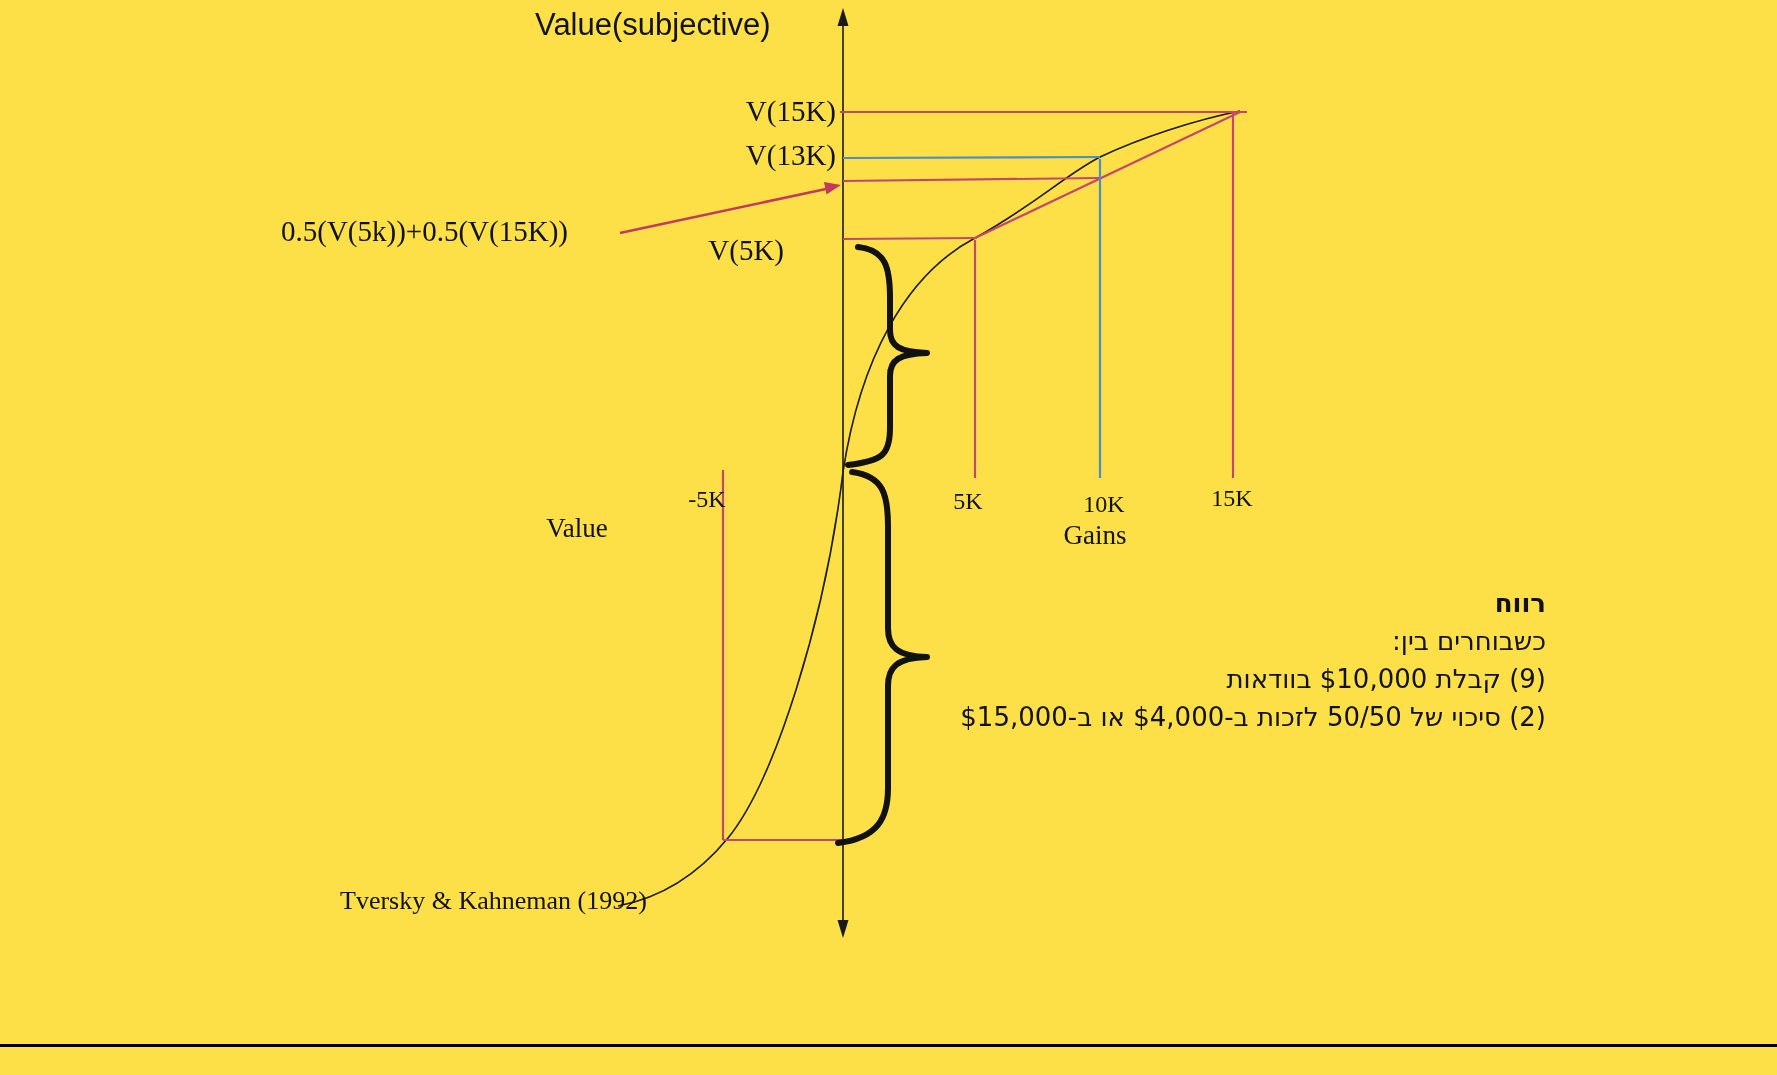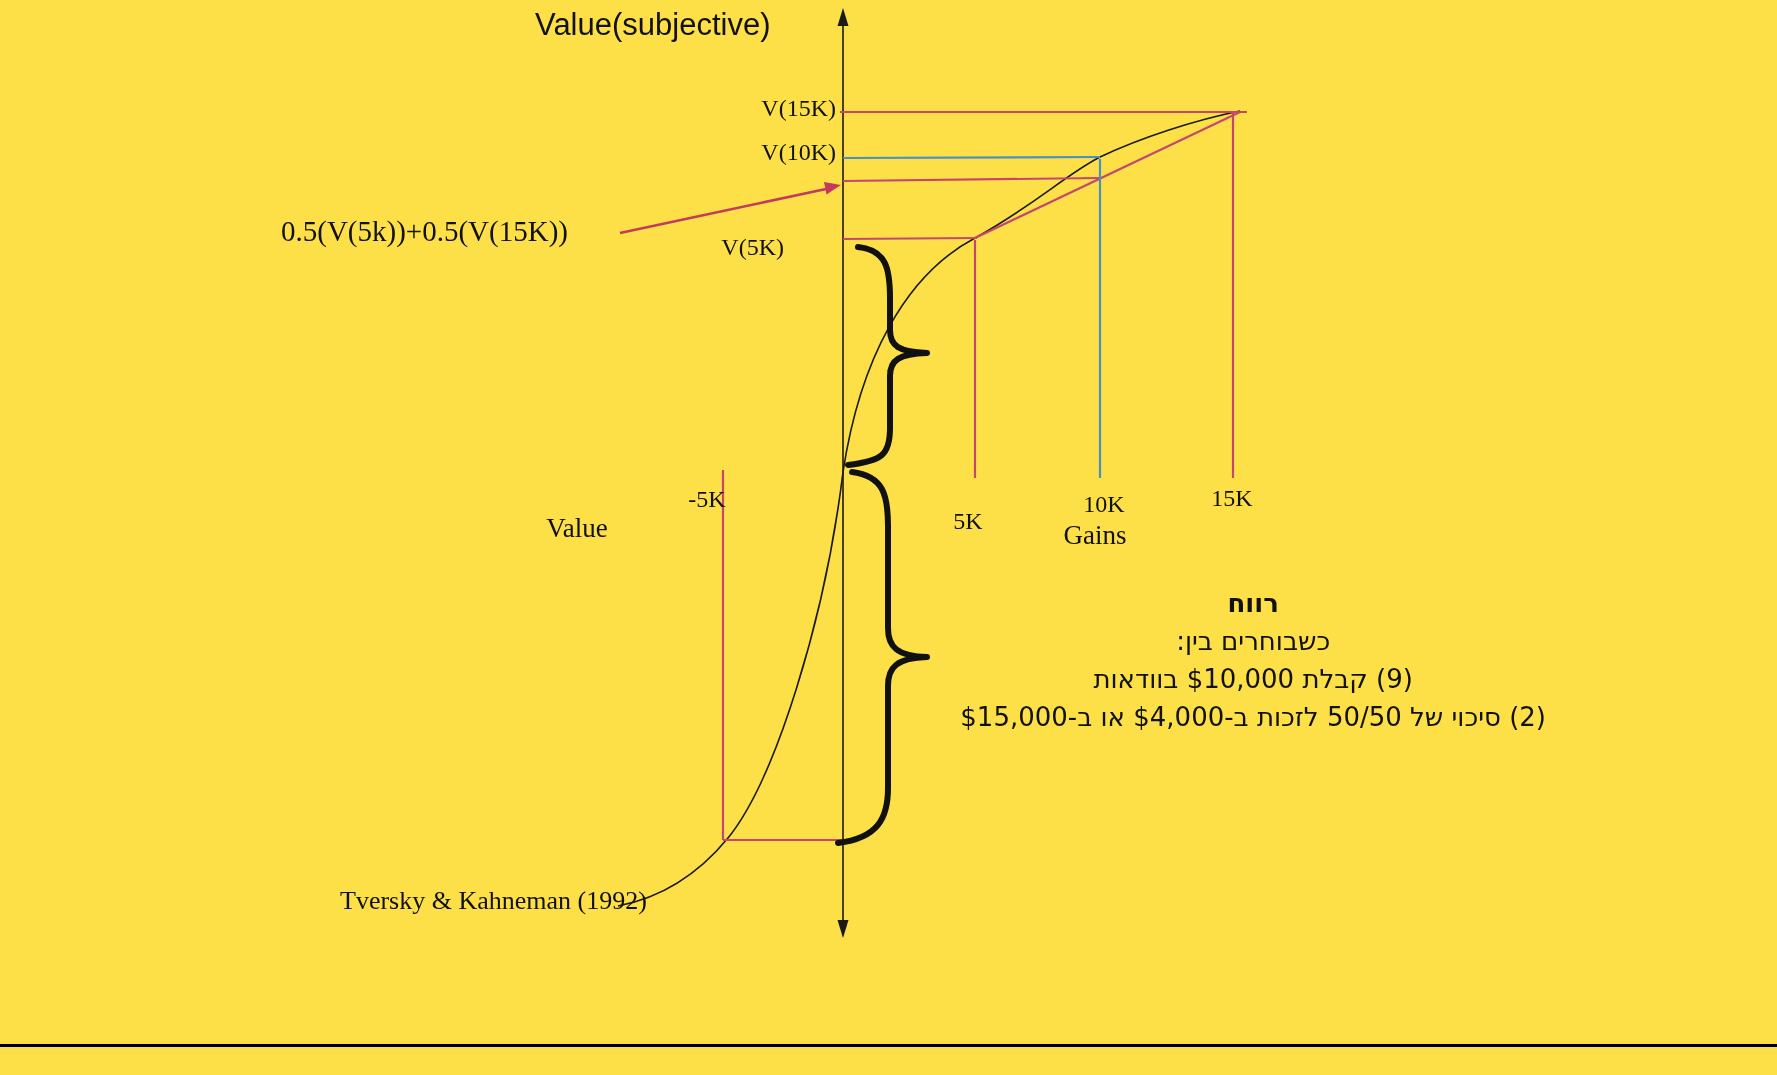--- a/index.html
+++ b/index.html
@@ -10,26 +10,26 @@
     overflow:hidden;
     font-family:"Liberation Sans",sans-serif;
     padding-left:24px;
   }
   .plot{position:absolute;left:0;top:0;}
   .lbl{position:absolute;white-space:nowrap;color:#111;}
   .serif{font-family:"Liberation Serif","DejaVu Serif",serif;}
   .sans{font-family:"Liberation Sans",sans-serif;}
   .heb{font-family:"DejaVu Sans","Liberation Sans",sans-serif;}
   .axis-title{font-size:31px;}
-  .vlabel{font-size:24px;text-align:right;}
+  .vlabel{font-size:29px;text-align:right;}
   .formula{font-size:29px;}
   .tick{font-size:24px;text-align:center;}
   .region{font-size:27px;text-align:center;}
   .cite{font-size:26px;}
-  .heb-block{position:absolute;right:255px;top:584px;text-align:center;direction:rtl;color:#111;}
+  .heb-block{position:absolute;right:255px;top:584px;text-align:right;direction:rtl;color:#111;}
   .heb-block .row{font-size:26px;line-height:38px;}
   .heb-block .row.bold{font-weight:bold;}
   .curve{fill:none;stroke:#1a1a1a;stroke-width:1.6px;}
   .axisline{stroke:#1a1a1a;stroke-width:1.6px;}
   .axisfill{fill:#1a1a1a;}
   .thin{fill:none;stroke-width:2.2px;}
   .brace{fill:none;stroke:#111;stroke-width:6px;stroke-linecap:round;stroke-linejoin:round;}
   .arrowline{fill:none;stroke-width:2.6px;}
   .bottom-rule{position:absolute;left:0;top:1044px;width:1777px;height:3px;background:#000;}
 </style>
@@ -68,26 +68,26 @@
              C 888,647 897,656 927,657 C 897,658 888,667 888,686
              L 888,788 C 888,818 878,838 838,843"></path>
 
     <line class="arrowline" x1="620" y1="233" x2="826" y2="189" stroke="#c23a5e"></line>
     <polygon points="841,185 826.5,194.5 824,182" fill="#c23a5e"></polygon>
   </svg>
 
   <div class="lbl sans axis-title" style="left:535px;top:7px;">Value(subjective)</div>
 
   <div class="lbl serif vlabel" style="left:700px;top:95px;width:136px;">V(15K)</div>
-  <div class="lbl serif vlabel" style="left:700px;top:139px;width:136px;">V(10K)</div>
+  <div class="lbl serif vlabel" style="left:700px;top:139px;width:136px;">V(13K)</div>
   <div class="lbl serif vlabel" style="left:654px;top:234px;width:130px;">V(5K)</div>
   <div class="lbl serif formula" style="left:281px;top:215px;">0.5(V(5k))+0.5(V(15K))</div>
 
   <div class="lbl serif tick" style="left:685px;top:486px;width:44px;">-5K</div>
-  <div class="lbl serif tick" style="left:946px;top:488px;width:44px;margin-top:20px;">5K</div>
+  <div class="lbl serif tick" style="left:946px;top:488px;width:44px;">5K</div>
   <div class="lbl serif tick" style="left:1080px;top:491px;width:48px;">10K</div>
   <div class="lbl serif tick" style="left:1208px;top:485px;width:48px;">15K</div>
 
   <div class="lbl serif region" style="left:517px;top:513px;width:120px;">Value</div>
   <div class="lbl serif region" style="left:1035px;top:520px;width:120px;">Gains</div>
 
   <div class="heb-block heb" dir="rtl">
     <div class="row bold">רווח</div>
     <div class="row">כשבוחרים בין:</div>
     <div class="row">(9) קבלת $10,000 בוודאות</div>

